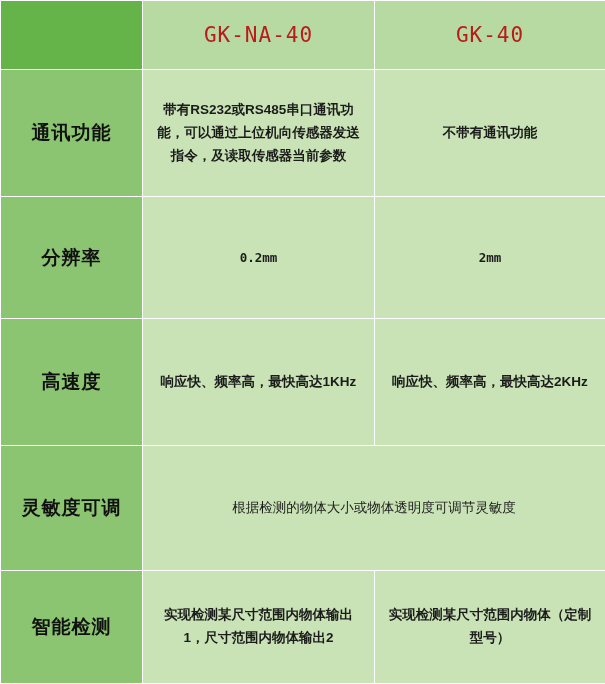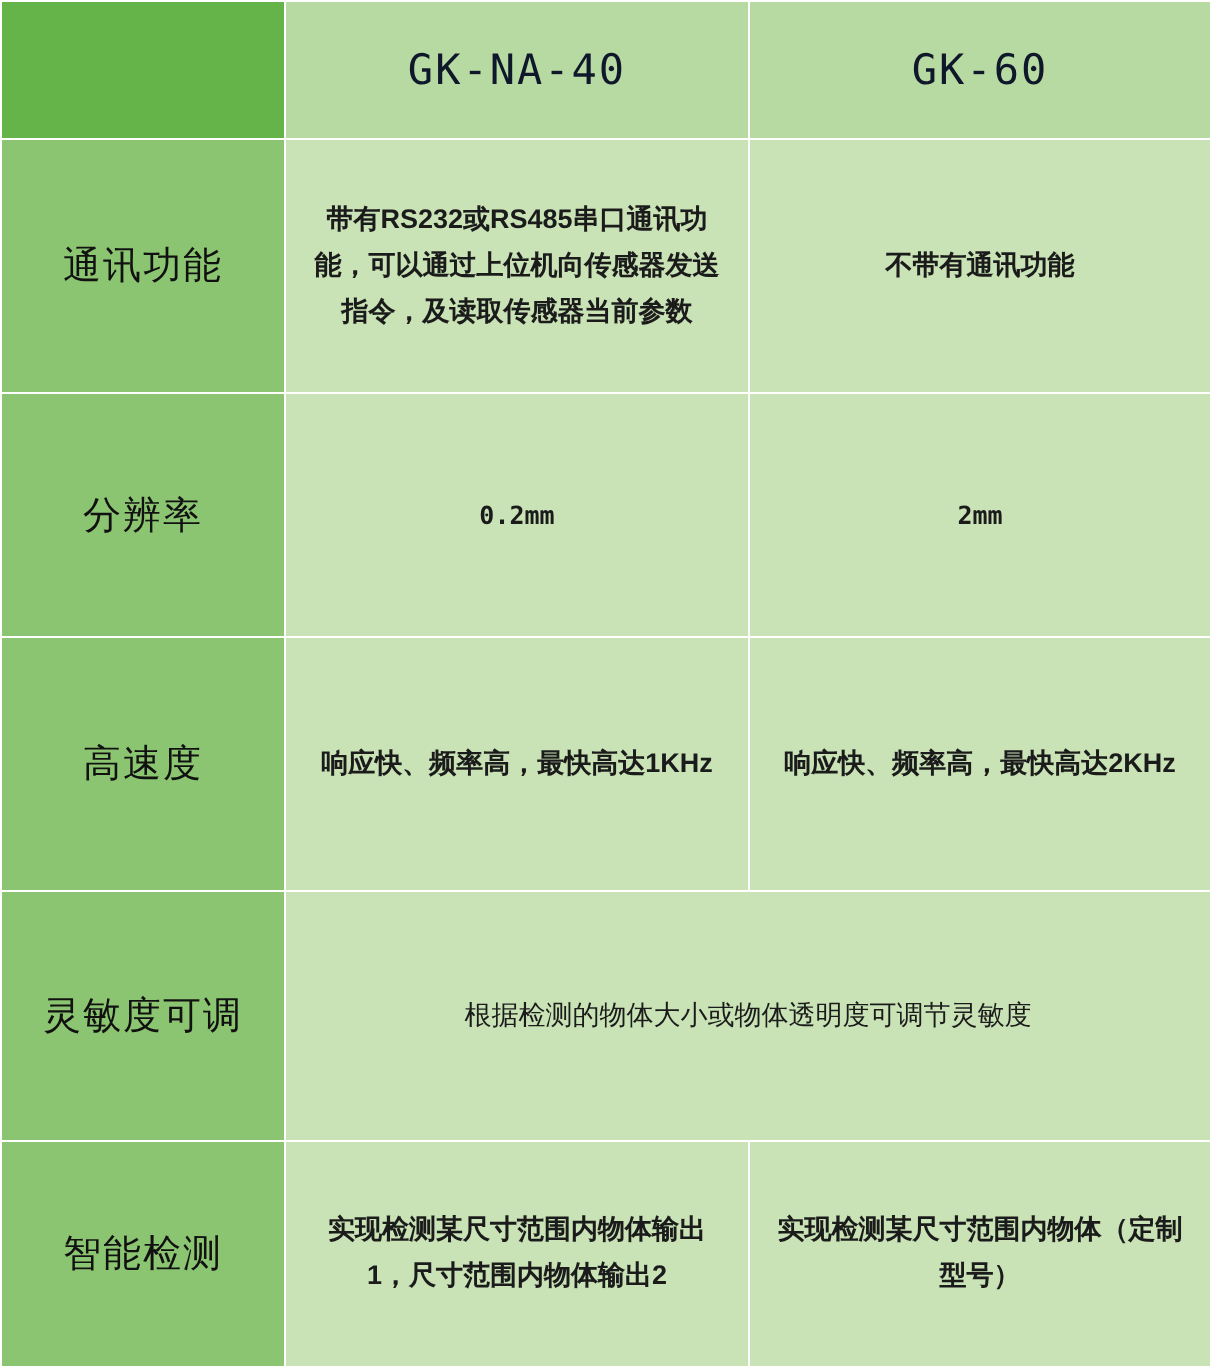--- a/index.html
+++ b/index.html
@@ -31,33 +31,34 @@
   col.c2 { width: 231px; }
 
   
   tr.header-row { height: 60px; }
   th.corner {
     background: #65b44a;
     border-color: #ffffff;
   }
   th.head-cell {
     background: #b7d9a2;
-    color: #0f172a;
+    color: #b91c1c;
     font-size: 21px;
     font-weight: normal;
     letter-spacing: 1px;
     font-family: "DejaVu Sans Mono", monospace;
   }
 
   
   td.label-cell {
     background: #8cc571;
     color: #111111;
     font-size: 19px;
     letter-spacing: 1px;
+    font-weight: bold;
   }
 
   
   td.value-cell {
     background: #c9e3b6;
     color: #1b1b1b;
     font-size: 13.5px;
     line-height: 1.7;
   }
   td.value-cell.mono {
@@ -91,21 +92,21 @@
 <table class="spec">
   <colgroup>
     <col class="c0">
     <col class="c1">
     <col class="c2">
   </colgroup>
   <tbody>
     <tr class="header-row">
       <th class="corner"></th>
       <th class="head-cell">GK-NA-40</th>
-      <th class="head-cell">GK-60</th>
+      <th class="head-cell">GK-40</th>
     </tr>
 
     <tr class="r-comm">
       <td class="label-cell">通讯功能</td>
       <td class="value-cell narrow">
         <span class="txt">带有RS232或RS485串口通讯功能，可以通过上位机向传感器发送指令，及读取传感器当前参数</span>
       </td>
       <td class="value-cell narrow">
         <span class="txt">不带有通讯功能</span>
       </td>

